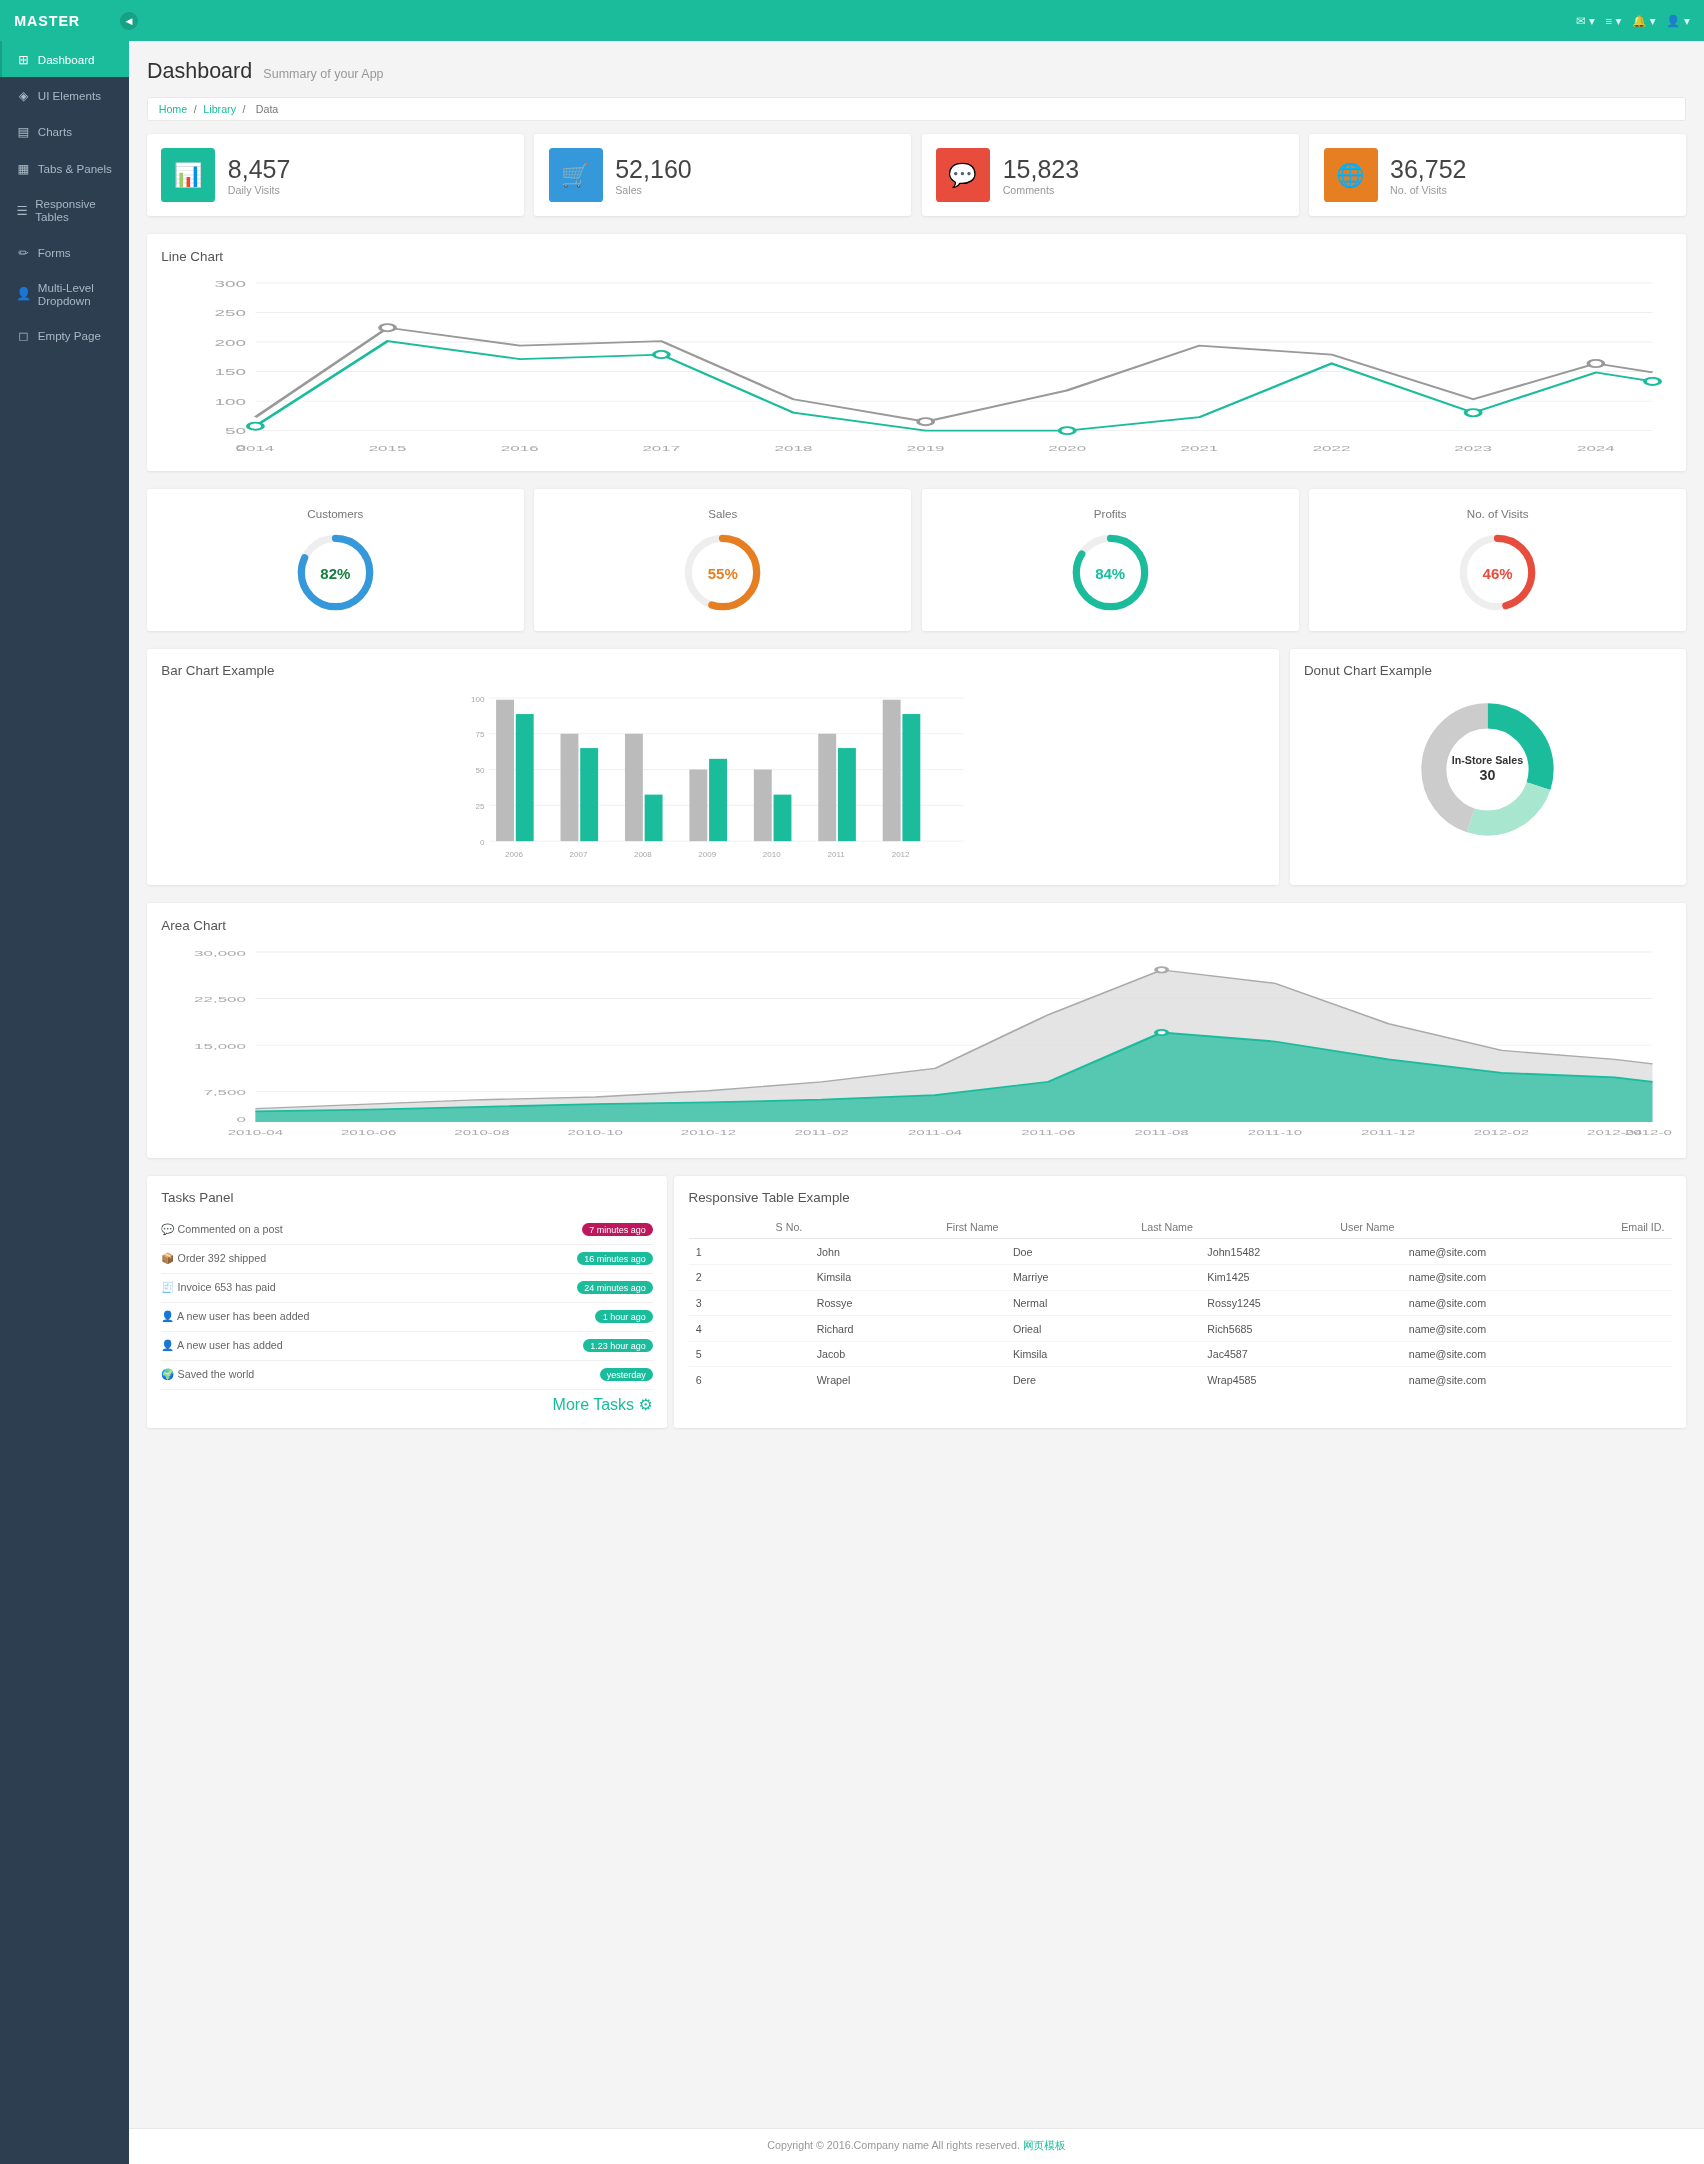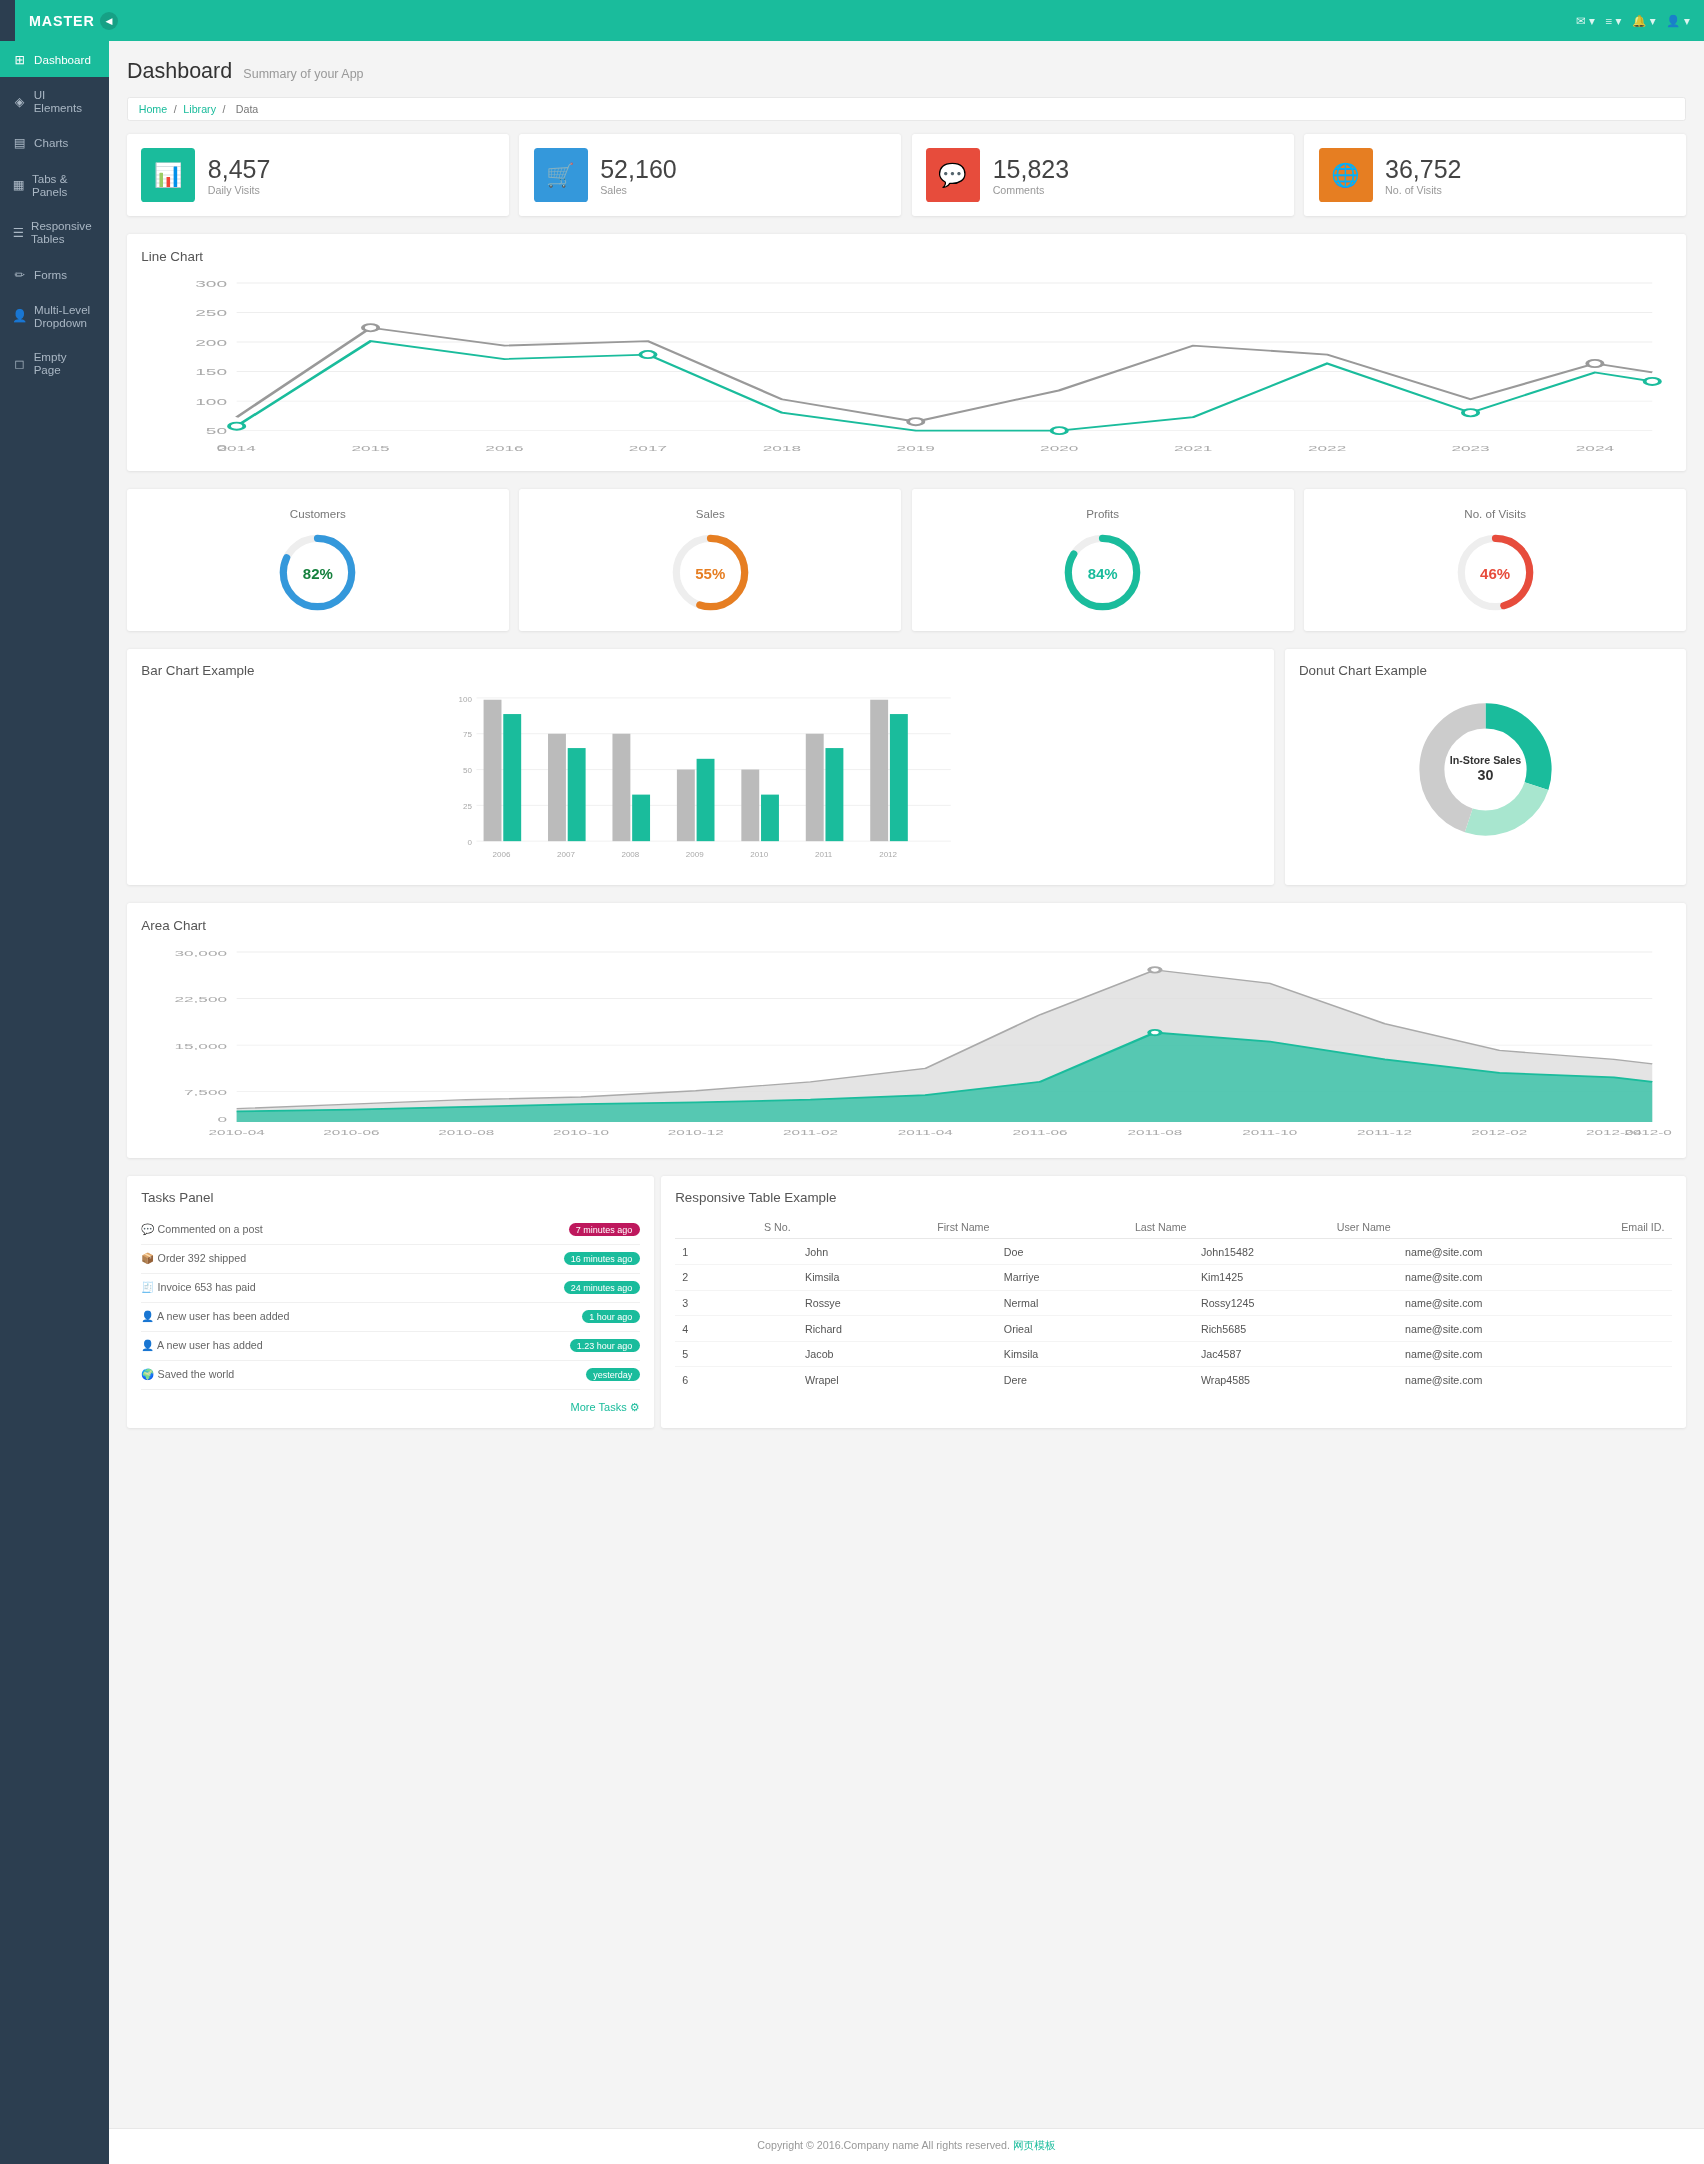--- a/index.html
+++ b/index.html
@@ -1,26 +1,25 @@
 <!DOCTYPE html>
 <html style="font-size:14.3px"><head>
   <meta charset="utf-8">
   <style>
     * { box-sizing: border-box; margin: 0; padding: 0; }
     body { font-family: 'Segoe UI', Arial, sans-serif; background: #f4f4f4; display: flex; min-height: 100vh; }
 
     
     .sidebar {
-      width: 109px;
+      width: 129px;
       background: #2c3e50;
       min-height: 100vh;
       flex-shrink: 0;
       display: flex;
       flex-direction: column;
-      align-items: flex-end;
     }
     .sidebar-logo {
       background: #1abc9c;
       color: white;
       font-size: 14.3px;
       font-weight: bold;
       padding: 12.5px 14.3px;
       letter-spacing: 0.9px;
     }
     .sidebar-nav { flex: 1; }
@@ -160,21 +159,21 @@
 
     .task-item { display: flex; align-items: center; justify-content: space-between; padding: 7.2px 0; border-bottom: 0.9px solid #f0f0f0; font-size: 10.7px; color: #666; }
     .task-item:last-of-type { border-bottom: none; }
     .task-badge {
       font-size: 9px;
       padding: 1.8px 7.2px;
       border-radius: 9px;
       color: white;
       white-space: nowrap;
     }
-    .more-tasks { text-align: right; font-size: 11px; color: #1abc9c; cursor: pointer; margin-top: 11px; }
+    .more-tasks { text-align: right; font-size: 16px; color: #1abc9c; cursor: pointer; margin-top: 5px; }
 
     table { width: 100%; border-collapse: collapse; font-size: 10.7px; }
     th { text-align: right; color: #777; font-weight: 500; padding: 5.4px 7.2px; border-bottom: 0.9px solid #e8e8e8; }
     td { padding: 6.3px 7.2px; color: #555; border-bottom: 0.9px solid #f4f4f4; }
     tr:last-child td { border-bottom: none; }
 
     
     .footer { background: white; border-top: 0.9px solid #e8e8e8; padding: 10.7px 18px; font-size: 10.7px; color: #999; text-align: center; }
     .footer a { color: #1abc9c; text-decoration: none; }
   </style>

